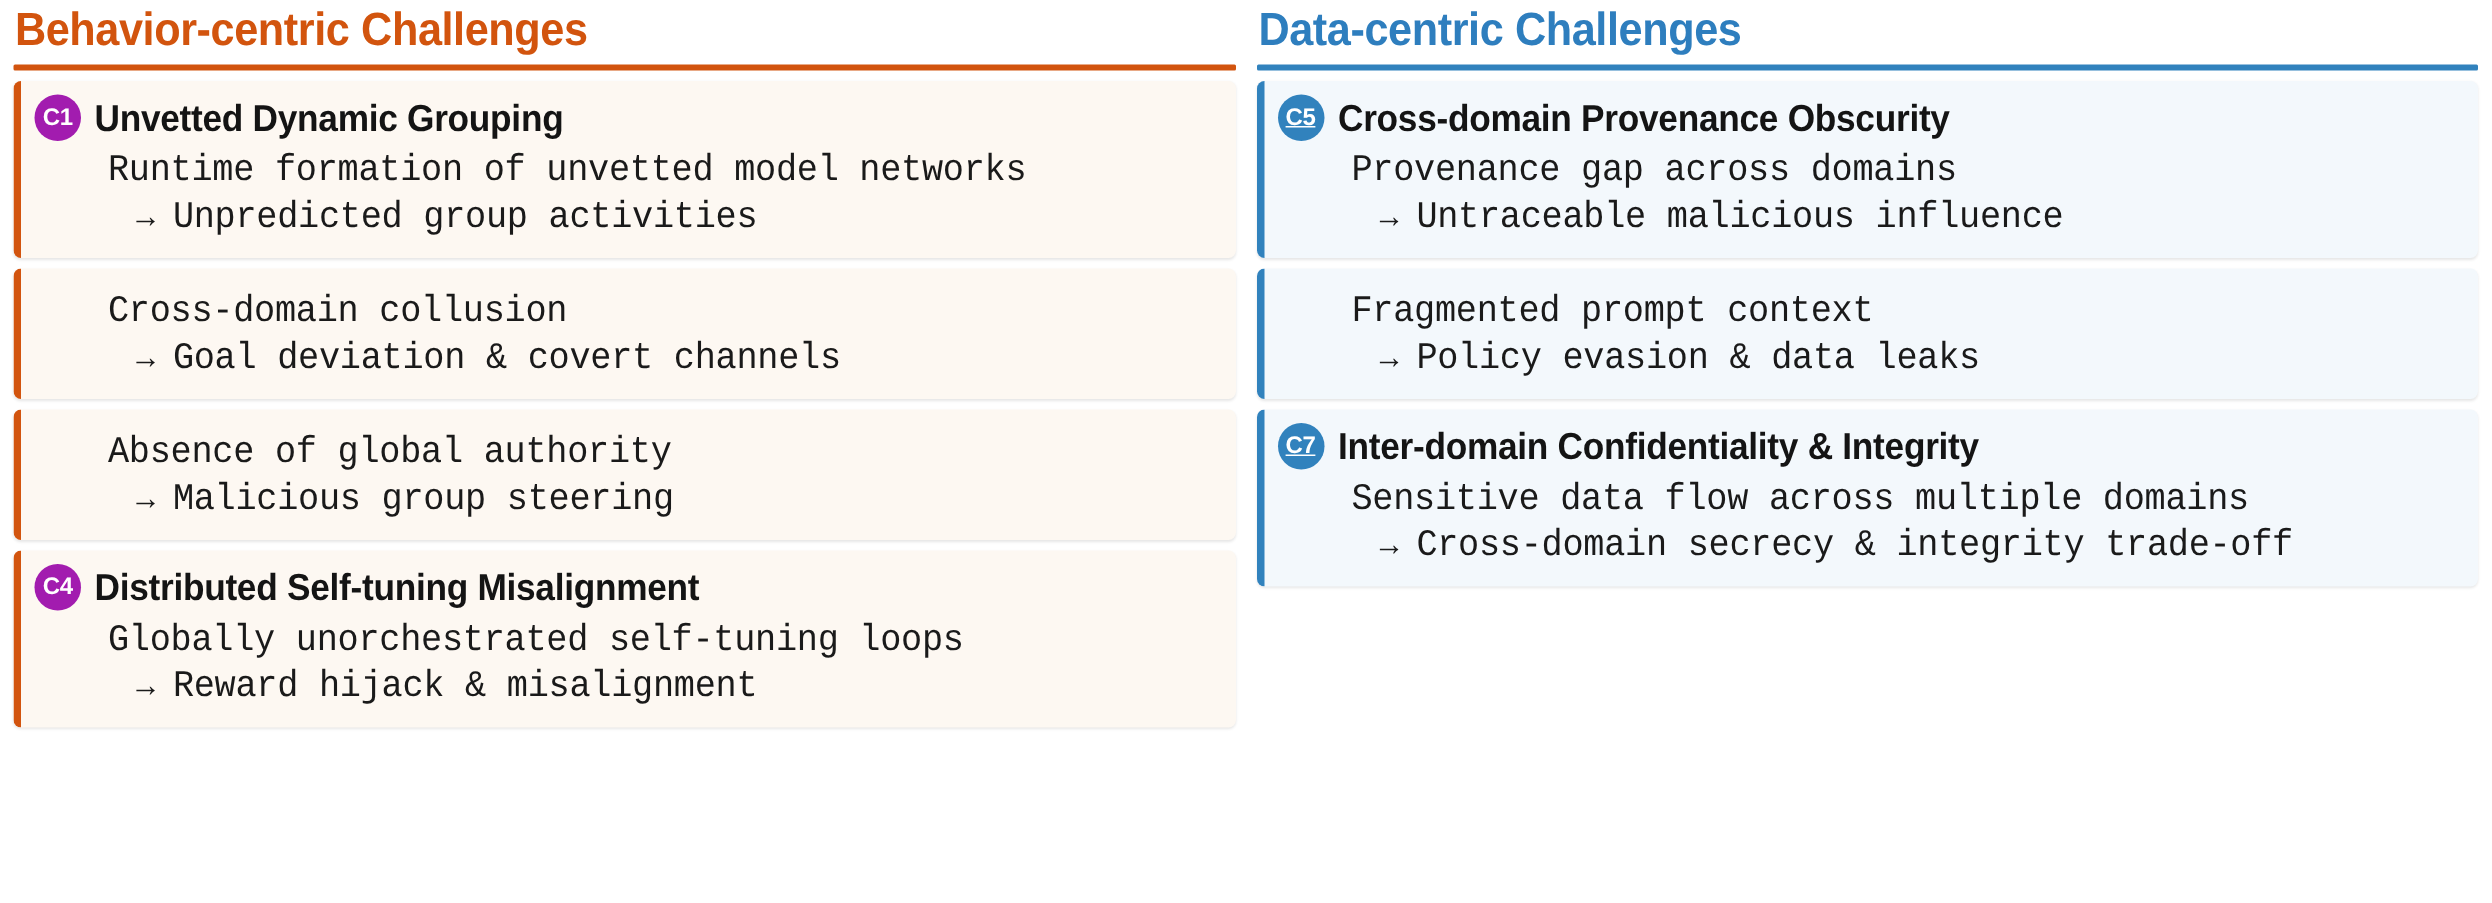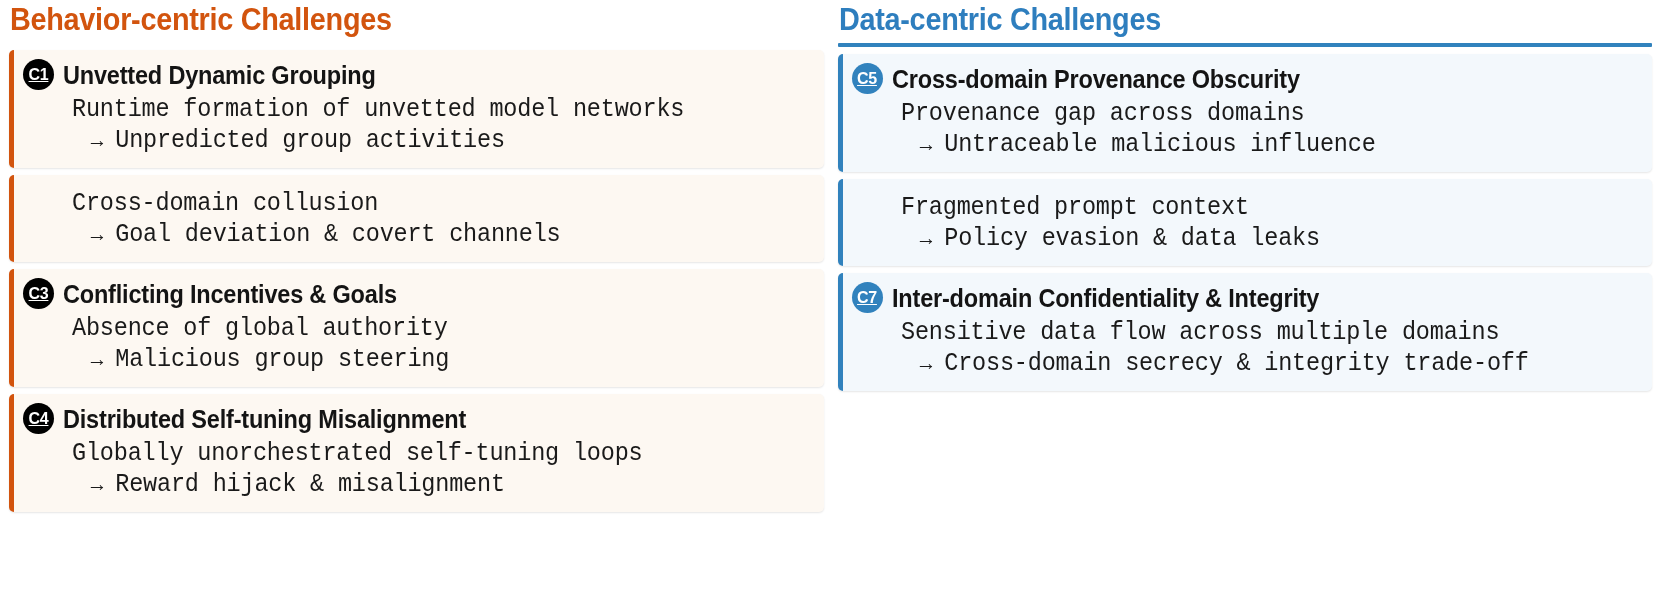--- a/index.html
+++ b/index.html
@@ -125,21 +125,21 @@
     font-size: 22px;
     color: #1a1a1a;
     line-height: 31px;
   }
 
   
   .theme-orange .col-header { color: #D2540E; }
   .theme-orange .col-rule   { background: #D2540E; }
   .theme-orange .card       { background: #FDF8F2; }
   .theme-orange .card-accent{ background: #D2540E; }
-  .theme-orange .badge      { background: #000000; text-decoration: underline; }
+  .theme-orange .badge      { background: #a21caf; }
 
   
   .theme-blue .col-header { color: #2E7EBE; }
   .theme-blue .col-rule   { background: #3182BD; }
   .theme-blue .card       { background: #F3F8FC; }
   .theme-blue .card-accent{ background: #3182BD; }
   .theme-blue .badge      { background: #3182BD; text-decoration: underline; }
 </style>
 </head>
 <body>
@@ -172,24 +172,20 @@
           <div class="desc">Cross-domain collusion</div>
           <div class="impact">
             <span class="arrow">→</span>
             <span>Goal deviation &amp; covert channels</span>
           </div>
         </div>
       </div>
 
       <div class="card">
         <div class="card-accent"></div>
-        <div class="card-head">
-          <div class="badge">C3</div>
-          <div class="card-title">Conflicting Incentives &amp; Goals</div>
-        </div>
         <div class="card-body">
           <div class="desc">Absence of global authority</div>
           <div class="impact">
             <span class="arrow">→</span>
             <span>Malicious group steering</span>
           </div>
         </div>
       </div>
 
       <div class="card">

